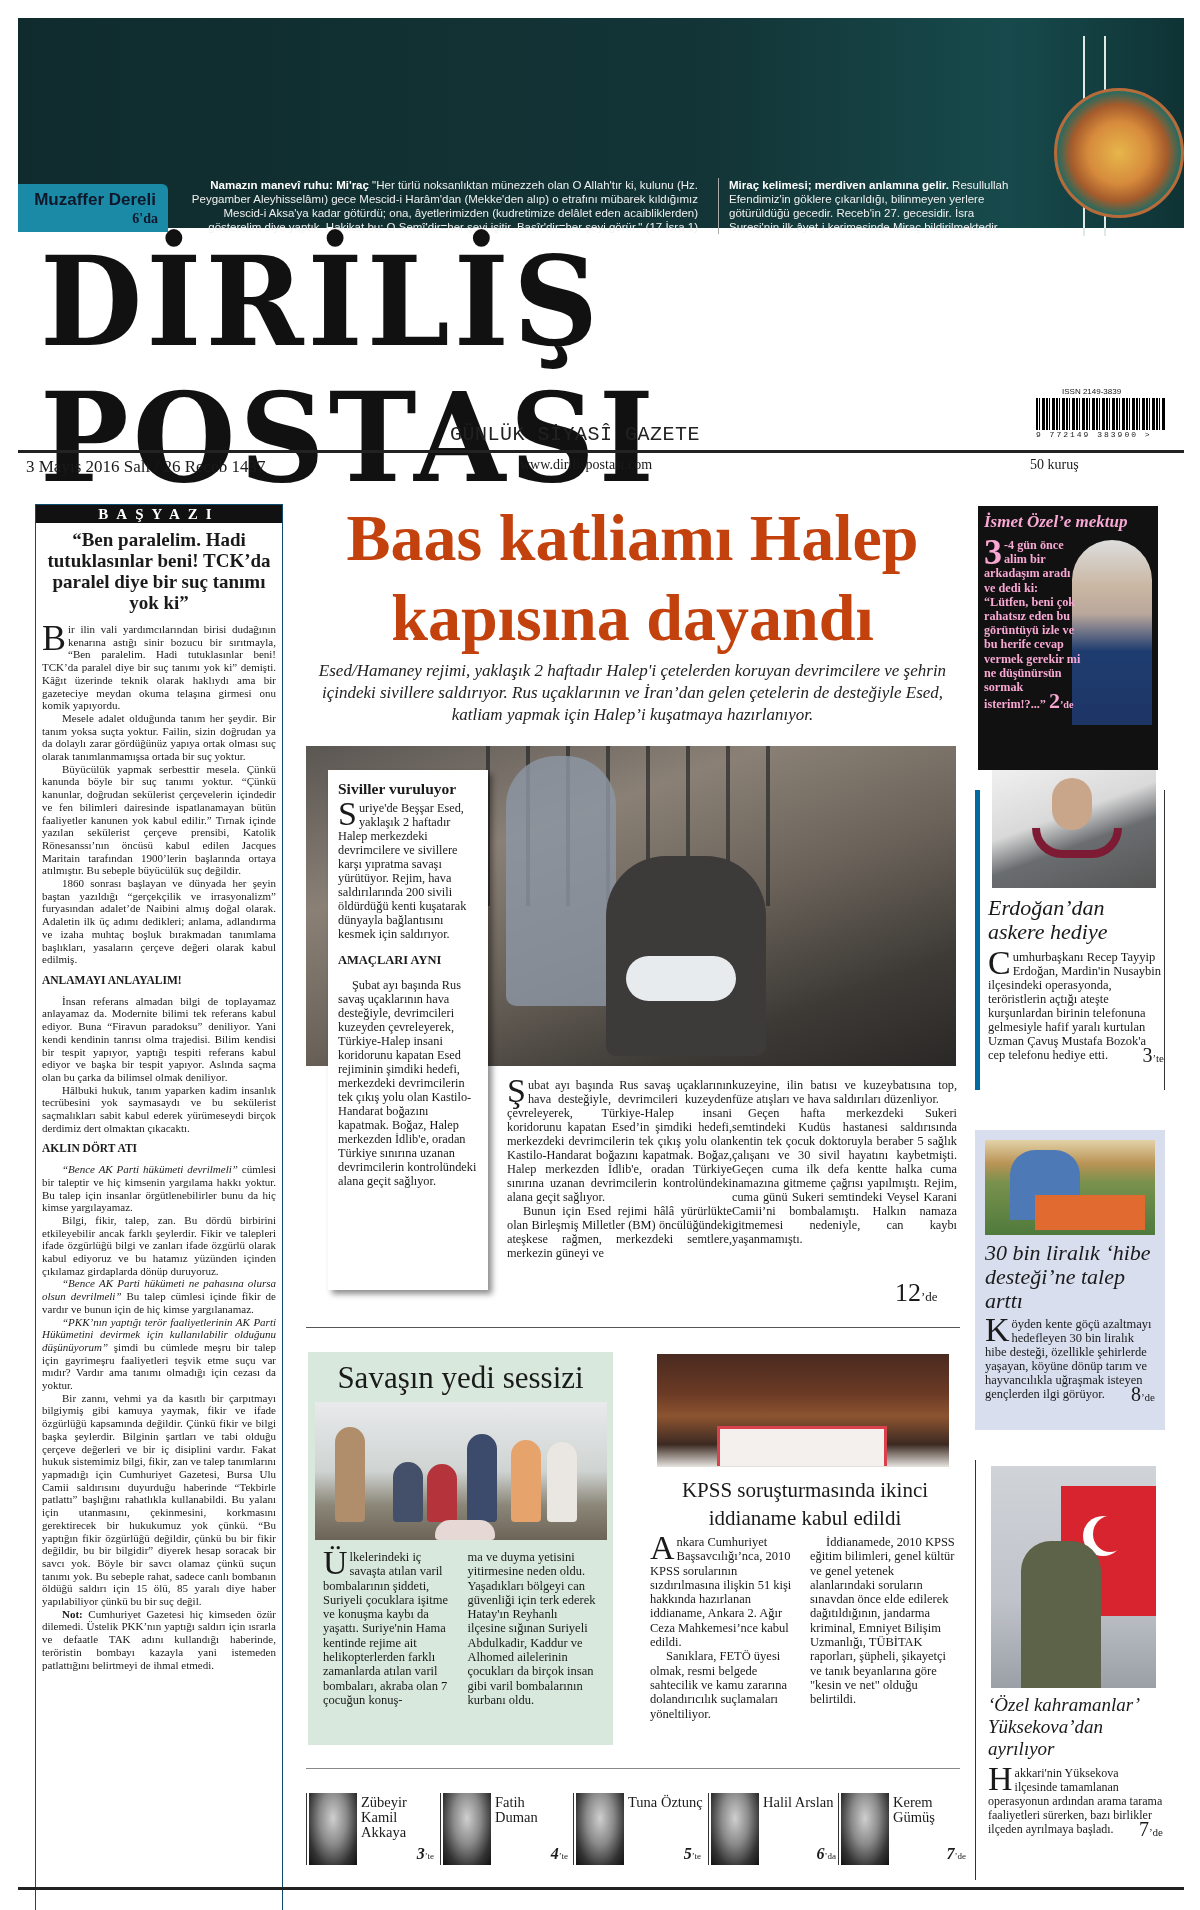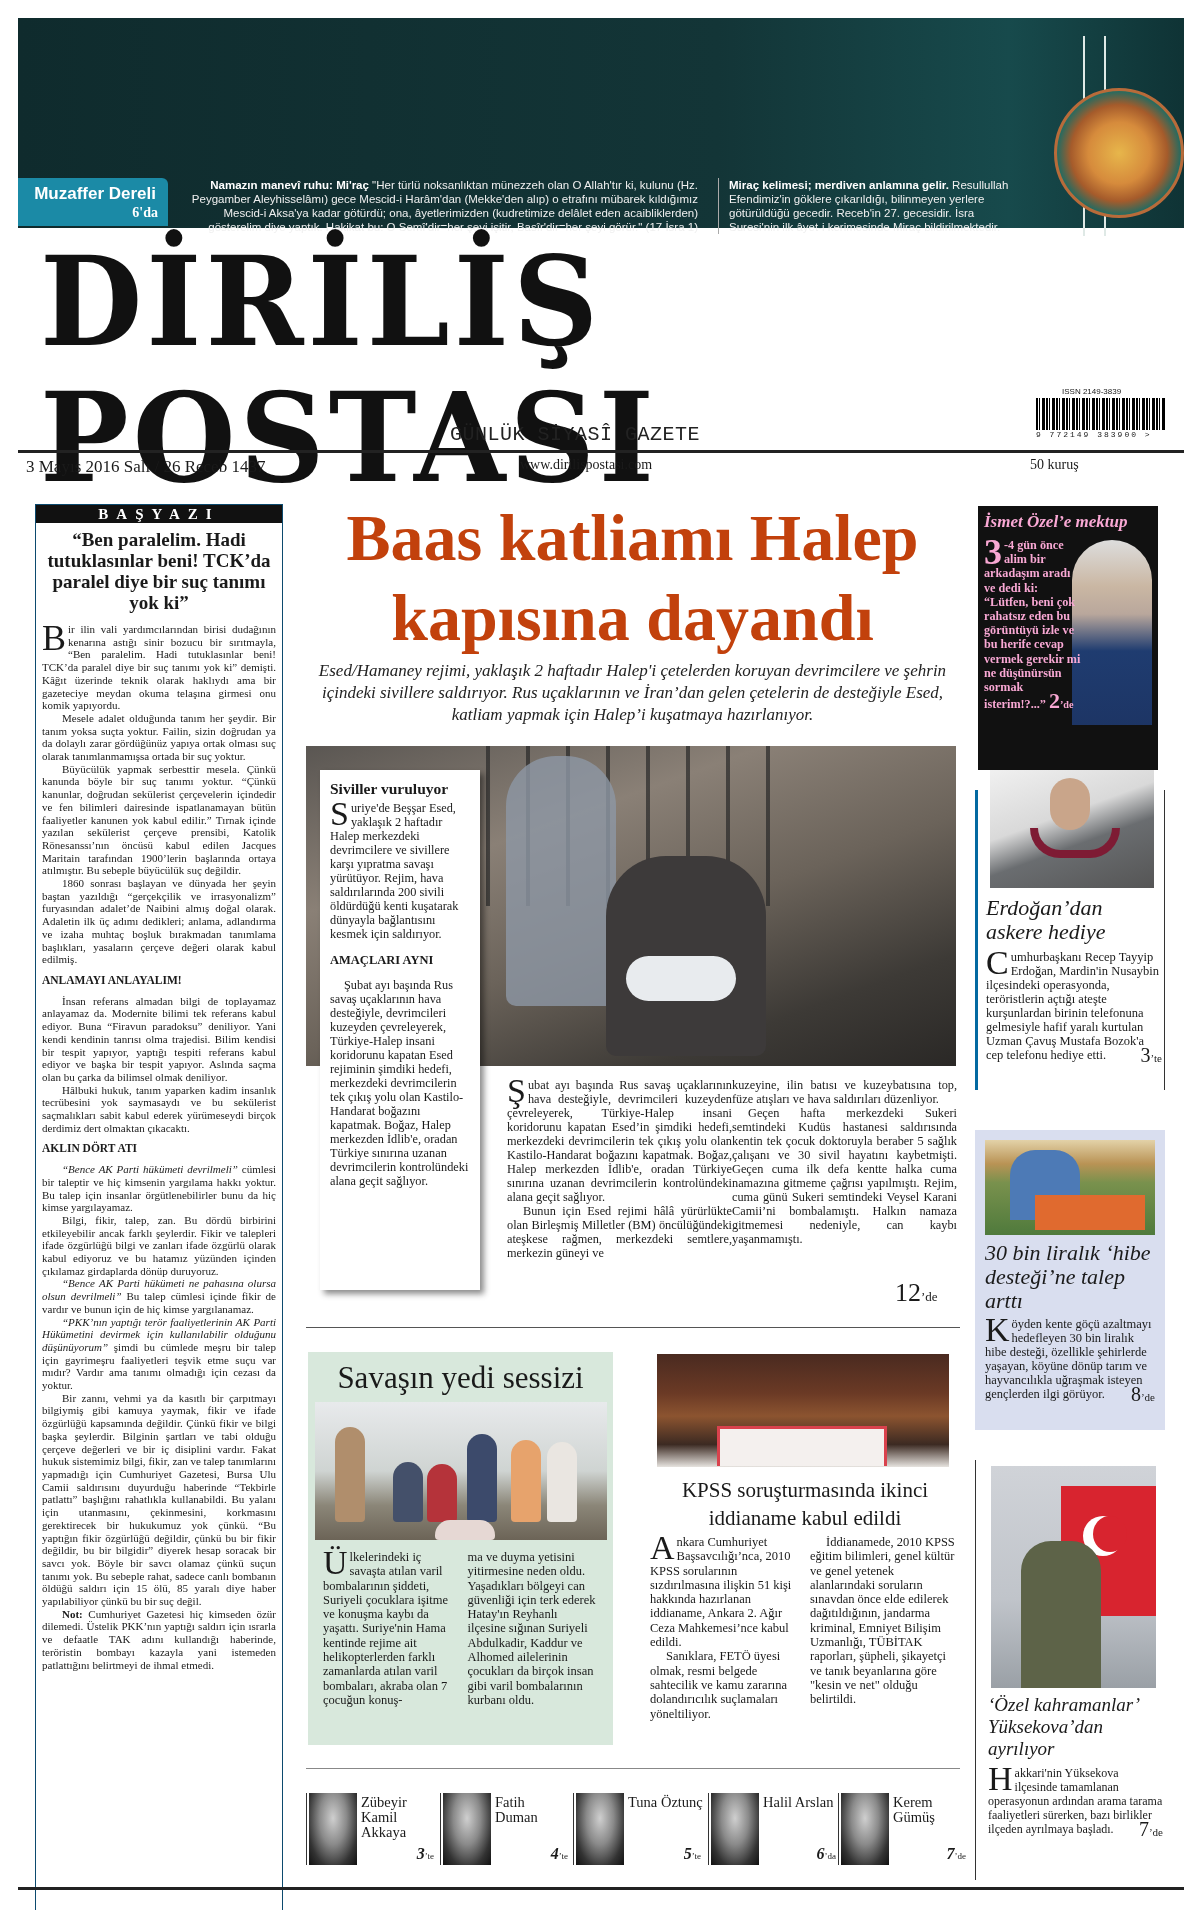--- a/index.html
+++ b/index.html
@@ -5,21 +5,21 @@
   * { box-sizing: border-box; margin: 0; padding: 0; }
   body { width: 1200px; height: 1910px; background: #fff; font-family: "Liberation Serif", serif; color: #1a1a1a; position: relative; overflow: hidden; }
   .abs { position: absolute; }
 
   
   .banner { left: 18px; top: 18px; width: 1166px; height: 210px; background: linear-gradient(90deg, #0f2b2d 0%, #133537 60%, #174a4c 85%, #0f3335 100%); }
   .banner-script { left: 20px; top: 20px; width: 1000px; font-family: "DejaVu Serif", serif; font-style: italic; font-size: 68px; color: #f4f4f0; letter-spacing: 2px; font-weight: normal; }
   .banner-p1 { left: 170px; top: 160px; width: 510px; font-family: "Liberation Sans", sans-serif; font-size: 11.5px; line-height: 14px; color: #f0f0f0; text-align: right; }
   .banner-p2 { left: 700px; top: 160px; width: 300px; font-family: "Liberation Sans", sans-serif; font-size: 11.5px; line-height: 14px; color: #f0f0f0; border-left: 1px solid #aaa; padding-left: 10px; }
   .banner b { color: #fff; }
-  .author-tab { left: 18px; top: 178px; width: 150px; height: 48px; background: #1b8aa6; border-radius: 0 6px 0 0; color: #ffffff; font-family: "Liberation Sans", sans-serif; }
+  .author-tab { left: 18px; top: 184px; width: 150px; height: 48px; background: #1b8aa6; border-radius: 0 6px 0 0; color: #0f172a; font-family: "Liberation Sans", sans-serif; }
   .author-tab .nm { position: absolute; right: 12px; top: 6px; font-size: 17px; font-weight: bold; }
   .author-tab .pg { position: absolute; right: 10px; top: 27px; font-size: 14px; font-family: "Liberation Serif", serif; font-weight: bold; }
   .medallion { left: 1036px; top: 70px; width: 130px; height: 130px; border-radius: 50%; background: radial-gradient(circle, #e7b64b 0%, #d68b3c 35%, #a55b2b 55%, #2a6a5e 70%, #c9963f 78%, #224f4b 100%); border: 3px solid #b86b3a; }
   .deco-line { top: 18px; width: 2px; height: 200px; background: #dfe9e6; }
 
   
   .masthead { left: 40px; top: 240px; width: 1120px; font-family: "DejaVu Serif", serif; font-weight: bold; font-size: 118px; letter-spacing: 4px; color: #111; text-align: left; line-height: 130px; transform: scaleY(1.05); }
   .tagline { left: 450px; top: 423px; font-family: Liberation Mono, monospace; font-size: 20px; color: #222; letter-spacing: 0.5px; }
   .issn { left: 1062px; top: 387px; font-family: "Liberation Sans", sans-serif; font-size: 8px; }
   .barcode { left: 1036px; top: 398px; width: 130px; height: 32px; background: repeating-linear-gradient(90deg, #000 0 2px, #fff 2px 3px, #000 3px 4px, #fff 4px 6px, #000 6px 9px, #fff 9px 10px); }
@@ -45,40 +45,40 @@
   .headline { left: 300px; top: 498px; width: 665px; text-align: center; font-weight: bold; font-size: 66px; line-height: 80px; color: #c2410c; font-family: "Liberation Serif", serif; }
   .deck { left: 300px; top: 660px; width: 665px; text-align: center; font-style: italic; font-size: 17px; line-height: 22px; color: #222; }
 
   
   .main-photo { left: 306px; top: 746px; width: 650px; height: 320px; background: linear-gradient(160deg, #5a5652 0%, #8a8076 30%, #6b635a 55%, #3d3a36 80%, #2a2826 100%); overflow: hidden; }
   .photo-bars { position:absolute; left: 180px; top: 0; width: 300px; height: 160px; background: repeating-linear-gradient(90deg, rgba(40,40,40,0.7) 0 4px, transparent 4px 40px); }
   .photo-fig1 { position:absolute; left: 200px; top: 10px; width: 110px; height: 250px; background: #8d97a5; border-radius: 50px 50px 10px 10px; opacity: 0.8; }
   .photo-fig2 { position:absolute; left: 300px; top: 110px; width: 160px; height: 200px; background: #3d3a3a; border-radius: 60px 60px 10px 10px; }
   .photo-baby { position:absolute; left: 320px; top: 210px; width: 110px; height: 45px; background: #e8ebee; border-radius: 25px; }
 
-  .sidebox { left: 320px; top: 770px; width: 160px; height: 520px; background: #fff; box-shadow: 4px 4px 6px rgba(0,0,0,0.45); padding: 10px 10px; }
+  .sidebox { left: 328px; top: 770px; width: 160px; height: 520px; background: #fff; box-shadow: 4px 4px 6px rgba(0,0,0,0.45); padding: 10px 10px; }
   .sidebox h3 { font-size: 15.5px; font-weight: bold; margin-bottom: 3px; }
   .sidebox p { font-size: 12.3px; line-height: 14px; }
   .sidebox h4 { font-size: 12.5px; font-weight: bold; margin: 12px 0 10px; }
   .sidebox .indent { text-indent: 14px; }
   .dropcap2 { float: left; font-size: 34px; line-height: 26px; padding-right: 2px; }
 
   .main-col { top: 1078px; width: 225px; font-size: 12.3px; line-height: 14px; text-align: justify; }
   .main-col p.ind { text-indent: 16px; }
   .pageref { font-size: 26px; }
   .pageref small { font-size: 13px; }
 
   
   .ismet { left: 978px; top: 506px; width: 180px; height: 264px; background: #111; color: #f9a8d4; padding: 6px 6px; overflow: hidden; }
   .ismet h3 { font-style: italic; font-weight: bold; font-size: 17px; margin-bottom: 2px; }
   .ismet-text { position:absolute; left: 6px; top: 32px; width: 100px; font-weight: bold; font-size: 12.2px; line-height: 14.2px; z-index: 2; }
   .ismet-photo { position:absolute; right: 6px; top: 34px; width: 80px; height: 185px; background: linear-gradient(180deg, #ddd 0%, #cab7a3 25%, #b9a79c 40%, #1f3c70 60%, #1d3565 100%); border-radius: 40px 40px 0 0; }
   .dropcap3 { float: left; font-size: 36px; line-height: 28px; padding-right: 2px; }
 
-  .erdogan-box { left: 975px; top: 790px; width: 190px; height: 300px; border-left: 3px solid #0369a1; border-right: 1px solid #333; }
+  .erdogan-box { left: 975px; top: 790px; width: 190px; height: 300px; border-left: 5px solid #0369a1; border-right: 1px solid #333; }
   .erdogan-photo { position:absolute; left: 12px; top: -20px; width: 164px; height: 118px; background: linear-gradient(160deg, #f0f0f0 0%, #d9d9d9 40%, #6a6d70 60%, #555 100%); }
   .erdogan-photo .head { position:absolute; left: 60px; top: 8px; width: 40px; height: 52px; background: #c9a58a; border-radius: 20px; }
   .erdogan-photo .collar { position:absolute; left: 40px; top: 58px; width: 90px; height: 30px; border: 8px solid #7e1b34; border-top: none; border-radius: 0 0 30px 30px; }
   .rbox-title { font-style: italic; font-size: 22px; line-height: 24px; }
   .rbox-body { font-size: 12.5px; line-height: 14px; }
 
   .hibe-box { left: 975px; top: 1130px; width: 190px; height: 300px; background: #d9deef; padding: 10px; }
   .hibe-photo { width: 170px; height: 95px; background: linear-gradient(180deg, #e3d2a8 0%, #b99355 25%, #79914d 45%, #4f7a3c 100%); position: relative; }
   .hibe-photo .man { position:absolute; left: 25px; top: 10px; width: 70px; height: 70px; background: #4d7ab6; border-radius: 25px 25px 0 0; }
   .hibe-photo .tractor { position:absolute; left: 50px; top: 55px; width: 110px; height: 35px; background: #e06a2f; }

